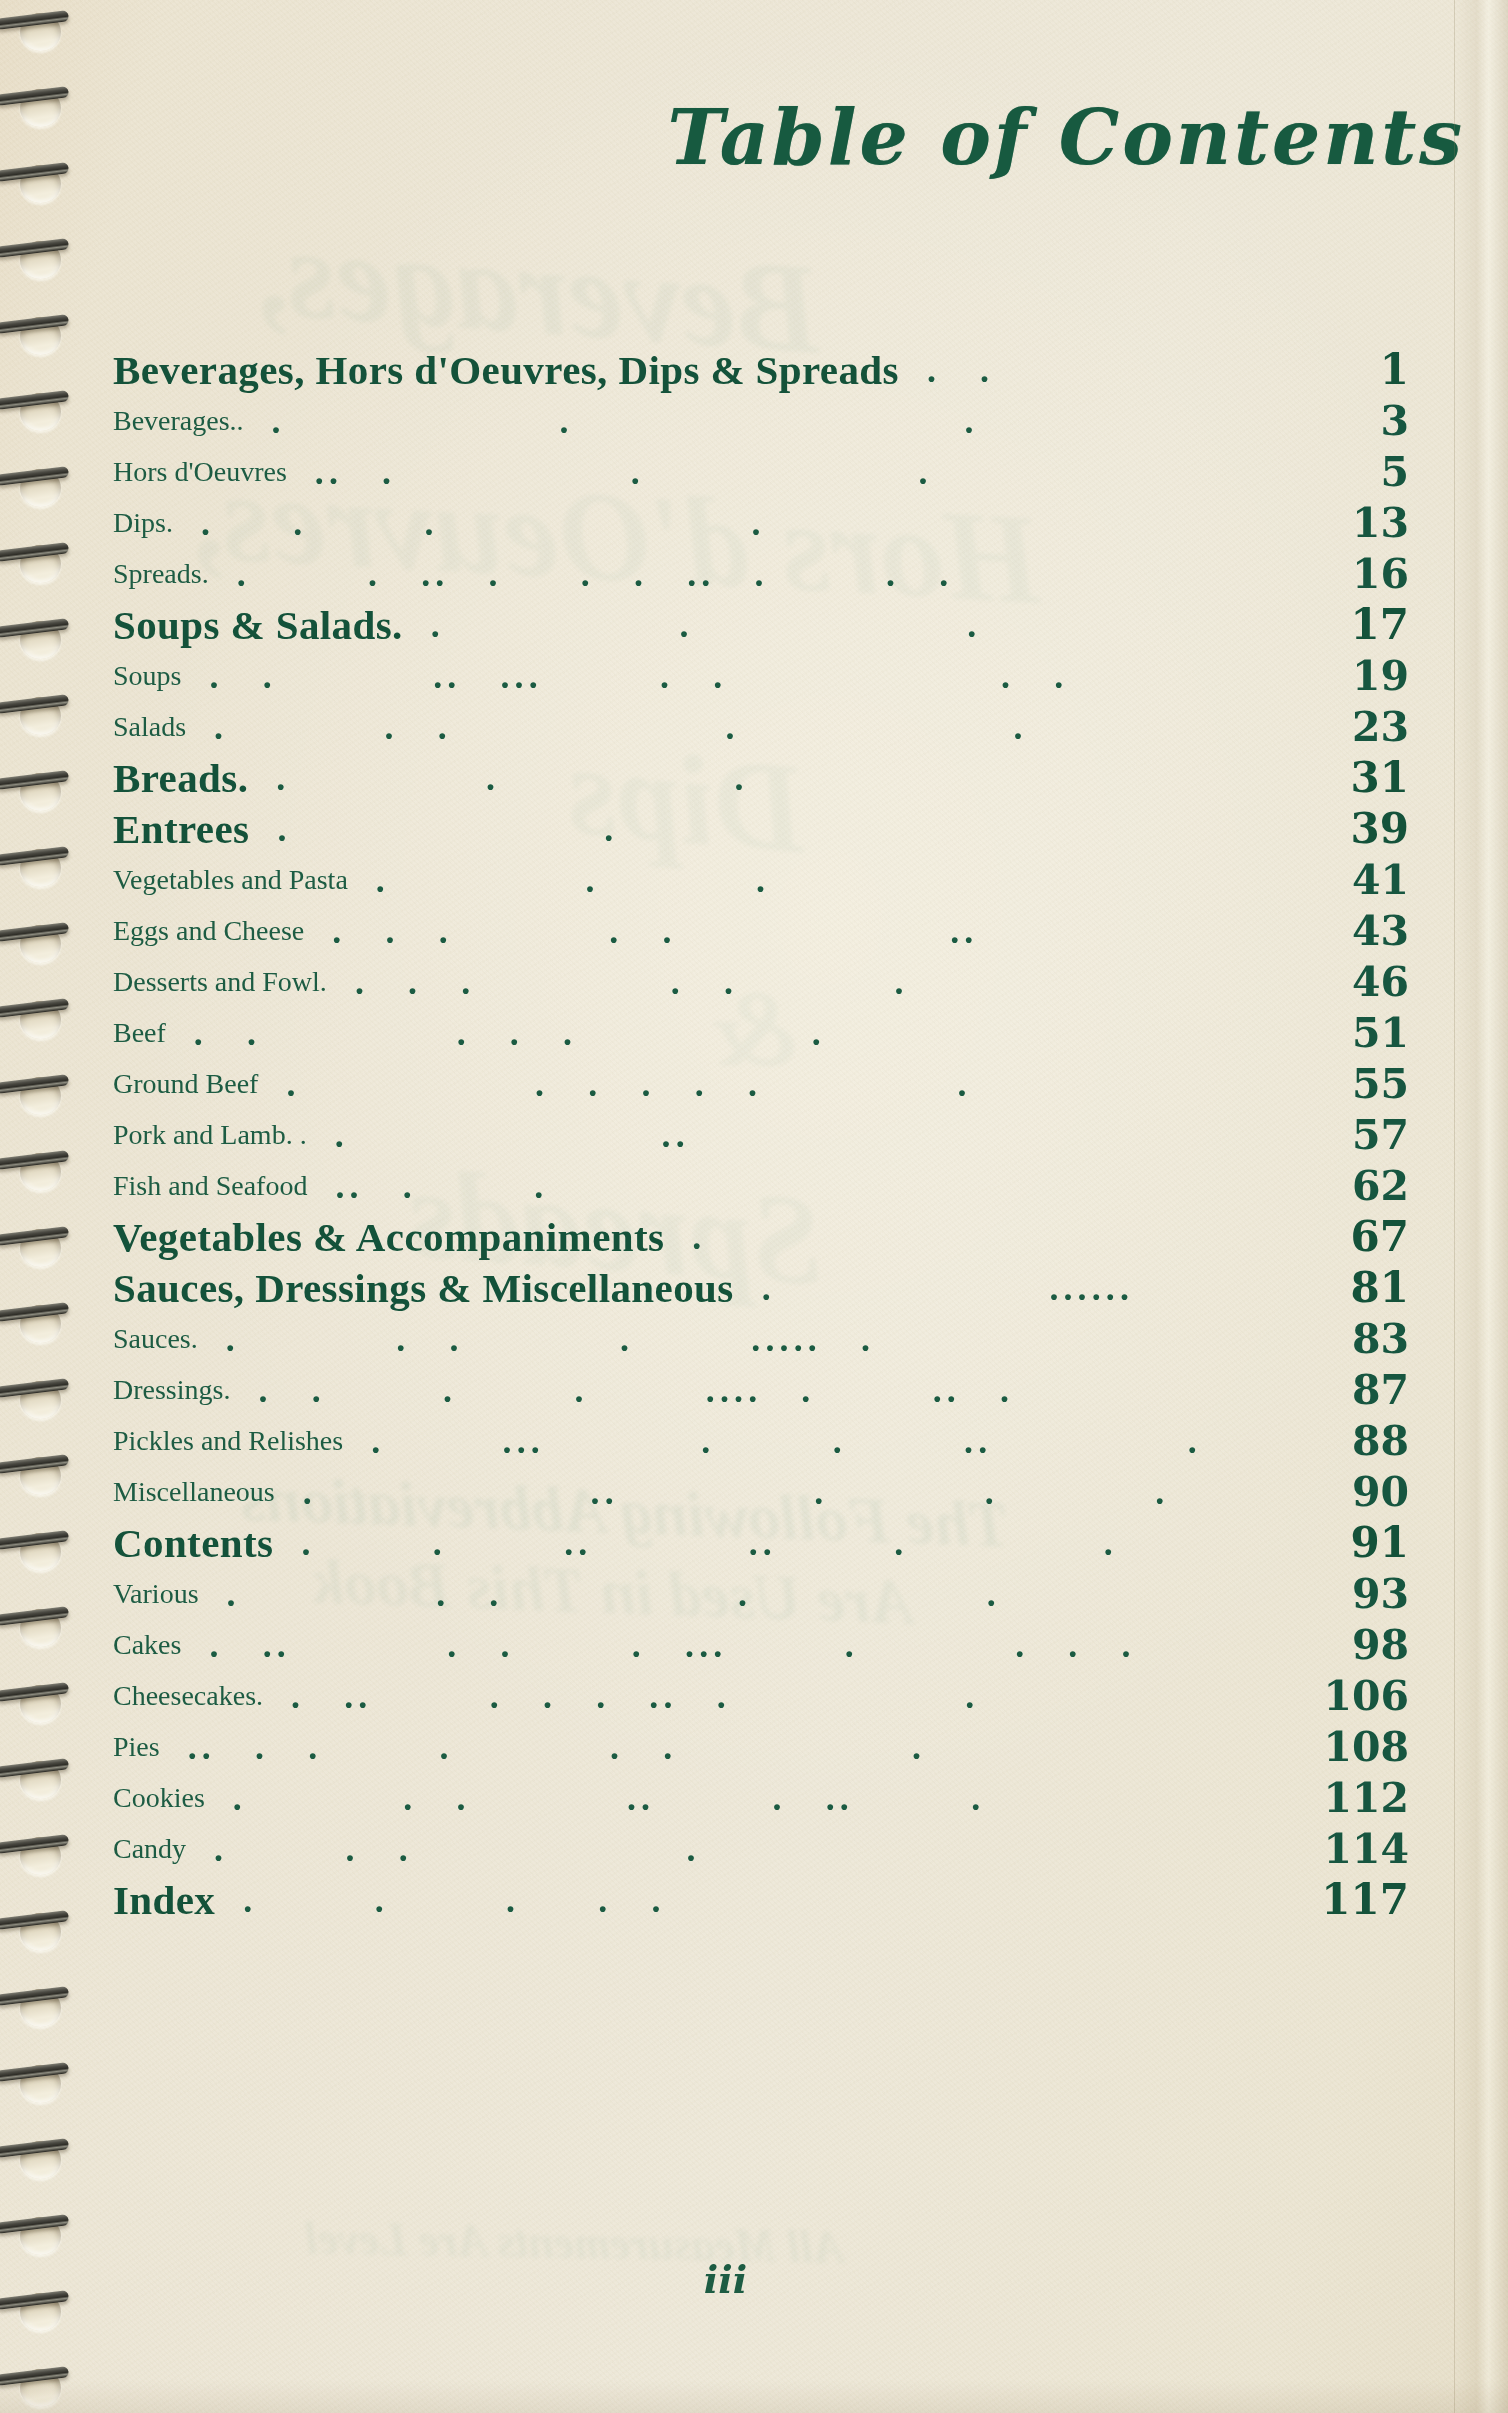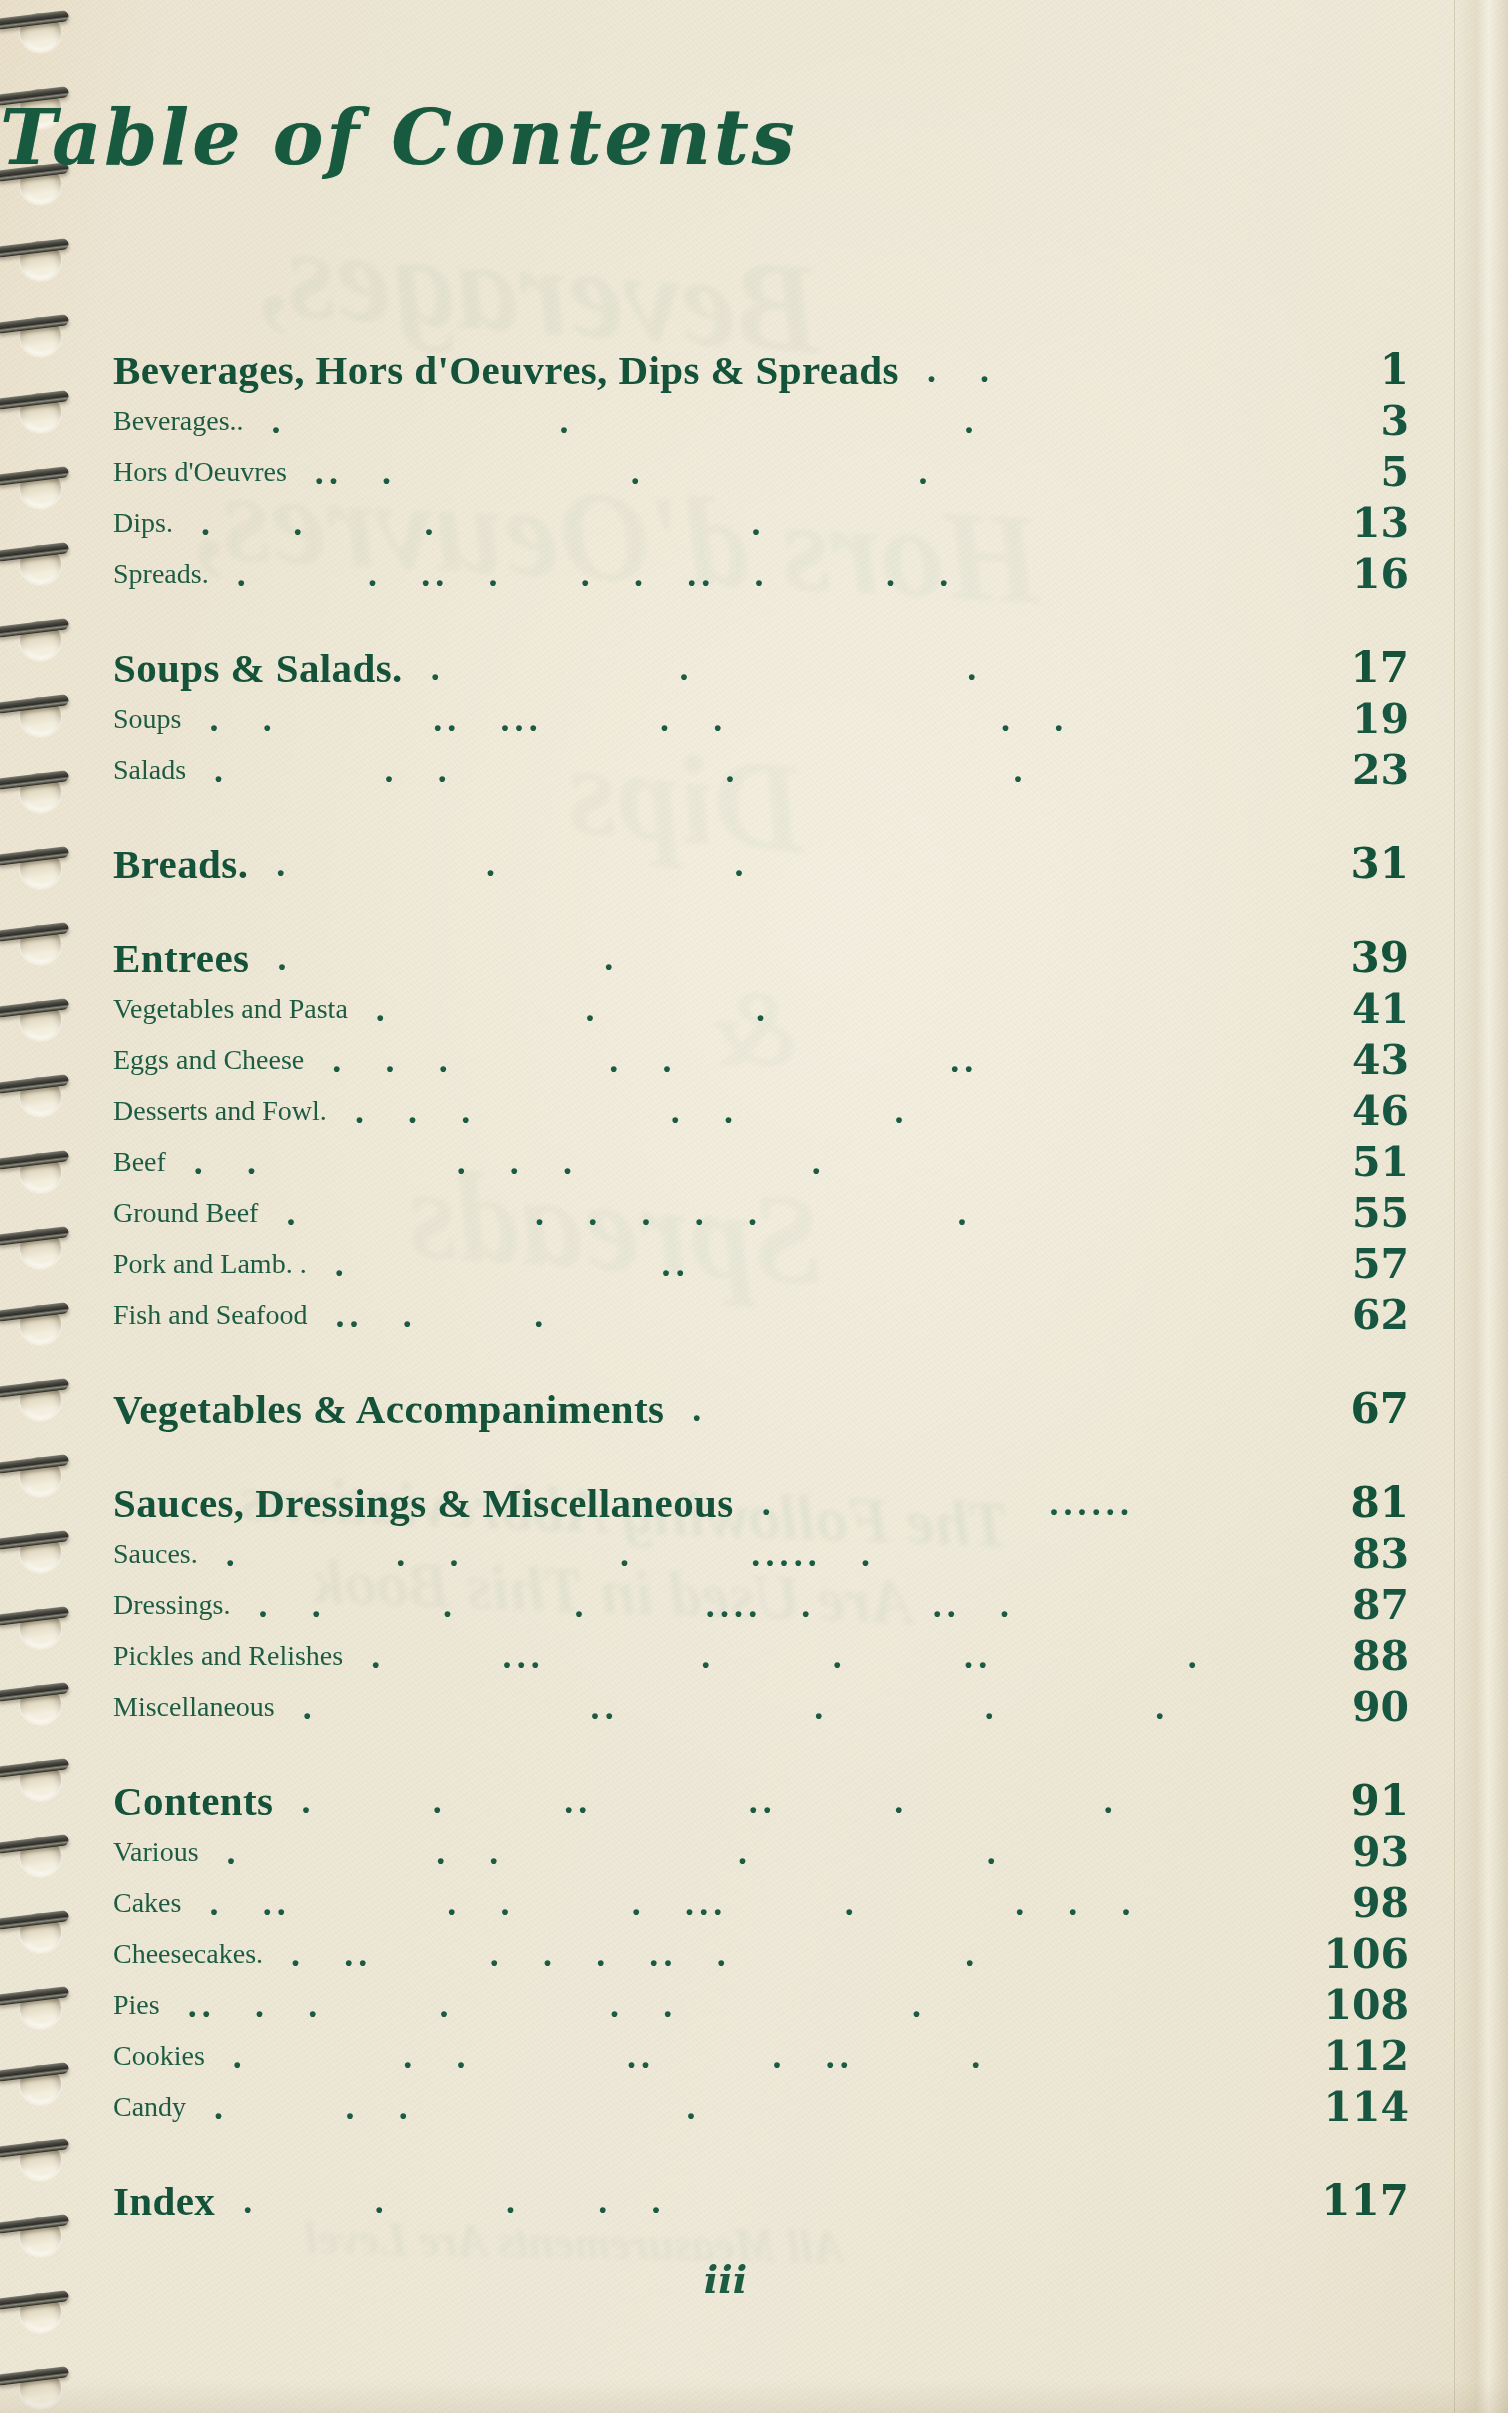--- a/index.html
+++ b/index.html
@@ -40,27 +40,27 @@
     transform:rotate(-7deg);transform-origin:left center;
     box-shadow:0 2.9px 3.6px rgba(75,62,40,.35);
   }
   
   .ghost{
     position:absolute;font-style:italic;font-weight:700;color:#4e8a72;
     transform:scaleX(-1);filter:blur(2.2px);white-space:nowrap;pointer-events:none;
   }
   
   .title{
-    position:absolute;top:93px;left:0;right:44px;text-align:left;
+    position:absolute;top:93px;left:0;right:44px;text-align:right;
     font-family:"DejaVu Serif",serif;font-style:italic;font-weight:700;
     font-size:76px;color:#175a40;letter-spacing:2.9px;
     text-shadow:0 0 0.7px rgba(23,90,64,.5);
   }
   .toc{position:absolute;top:344px;left:113px;right:100px;color:#1b5b42;}
-  .section{margin-top:43px;}
+  .section{}
   .section:first-child{margin-top:0;}
   .row{display:flex;align-items:center;height:51px;}
   .row .label{white-space:pre;font-size:28px;color:#1d5c43;}
   .row.head .label{font-weight:700;font-size:41px;color:#14523a;letter-spacing:0.4px;}
   .row .dots{
     flex:1;overflow:hidden;white-space:pre;
     font-size:36px;font-weight:700;color:#1b5b42;
     letter-spacing:5.1px;word-spacing:25px;
     padding-left:28px;
   }

